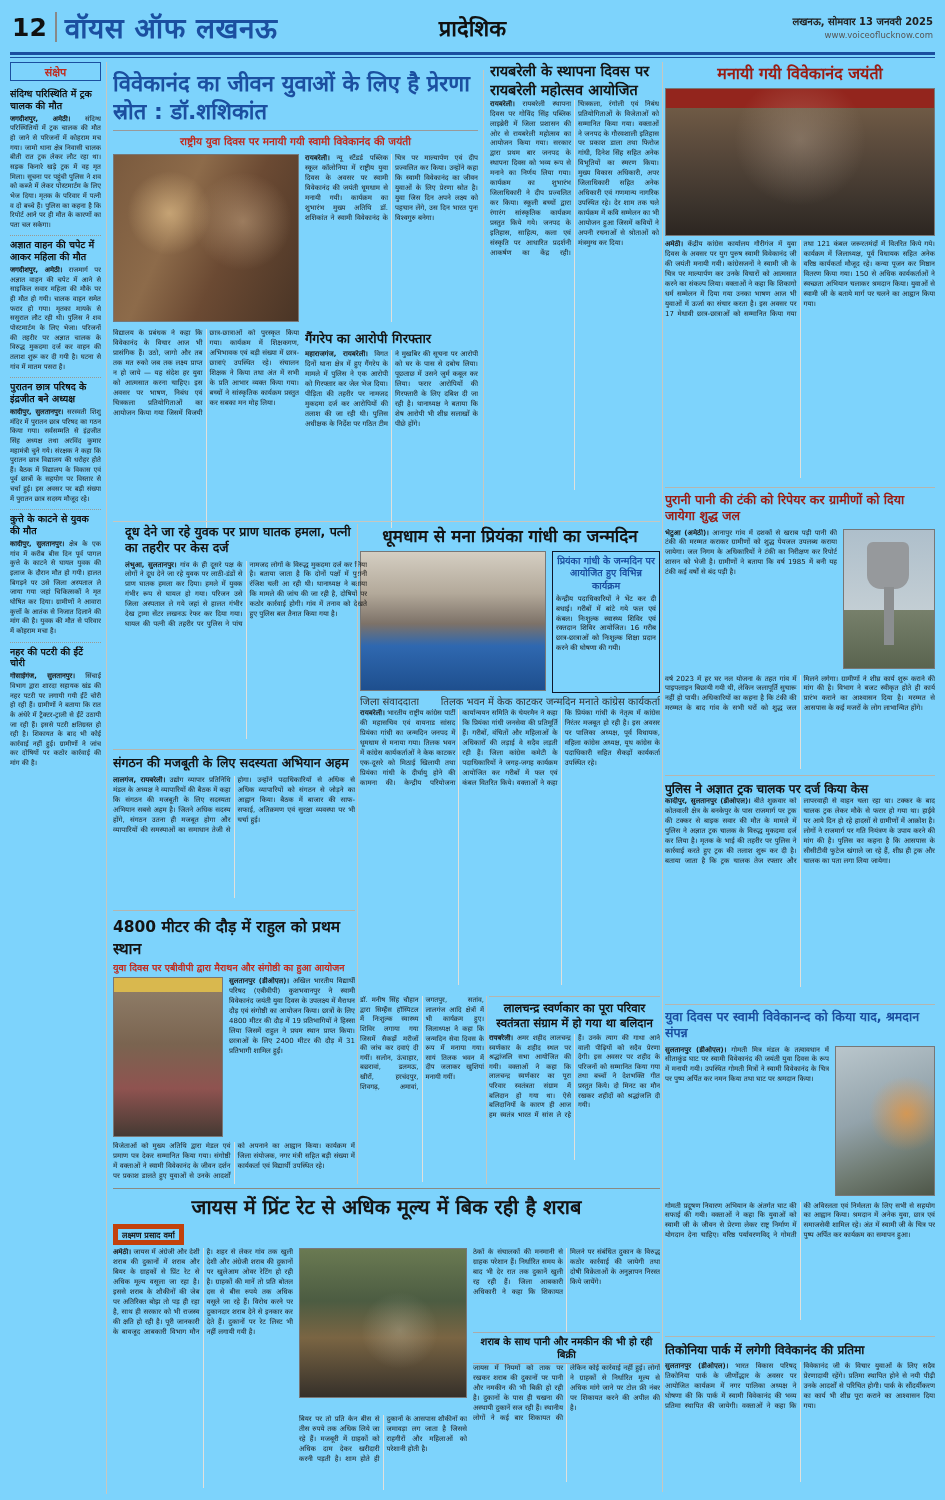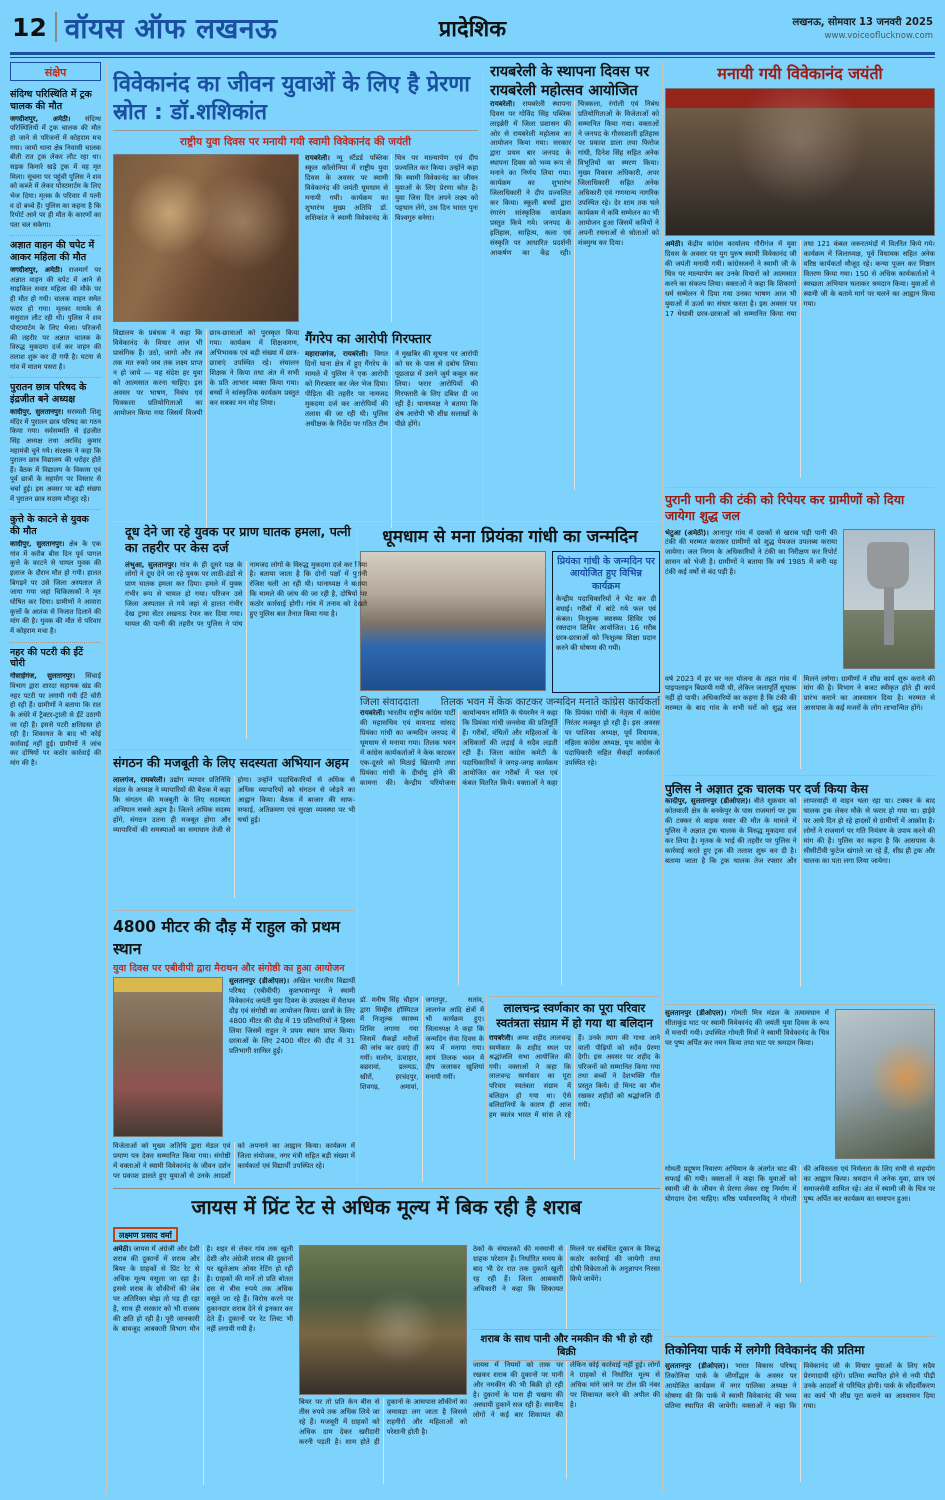--- a/index.html
+++ b/index.html
@@ -64,21 +64,21 @@
   .tanki-art{top:487px;left:665px;width:270px;height:286px;}
   .tanki-art h2{font-size:12.5px;color:#9a1b12;line-height:1.3;margin-bottom:4px;}
   .police-art{top:775px;left:665px;width:270px;height:227px;}
   .police-art h2{font-size:12px;}
   .yuva-art{top:1004px;left:665px;width:270px;height:330px;}
   .yuva-art h2{font-size:12.5px;color:#1b4fa0;line-height:1.3;margin-bottom:4px;}
   .tikonia-art{top:1336px;left:665px;width:270px;height:156px;}
   .tikonia-art h2{font-size:12px;margin-bottom:4px;}
   .sharab-art{top:1188px;left:113px;width:547px;height:304px;border-top:1px solid #8a8a82;padding-top:3px;}
   .sharab-art h1{font-size:20px;text-align:center;font-weight:bold;margin:1px 0 3px;}
-  .byline{font-size:8px;font-weight:bold;border:2px solid #c2410c;display:inline-block;padding:0 4px;margin-bottom:3px;}
+  .byline{font-size:8px;font-weight:bold;border:5px solid #c2410c;display:inline-block;padding:0 4px;margin-bottom:3px;}
   .sh-sub{font-size:10px;font-weight:bold;text-align:center;line-height:1.3;margin:4px 0 3px;border-top:1px solid #aaa;border-bottom:1px solid #aaa;padding:2px 0;}
   
   .vl,.hl{position:absolute;background:#c7c7c0;}
   .vl1{left:357px;top:524px;width:1px;height:660px;}
   .vl2{left:486px;top:996px;width:1px;height:188px;}
   .vl3{left:662px;top:62px;width:1px;height:1430px;}
   .hl1{left:113px;top:521px;height:1px;width:547px;}
   
   .ph-main{width:186px;height:168px;background:
     radial-gradient(circle at 30% 35%, rgba(255,220,160,.5), transparent 25%),
@@ -230,40 +230,41 @@
     </div>
     <p class="body cols2" style="height:94px;">वर्ष 2023 में हर घर नल योजना के तहत गांव में पाइपलाइन बिछायी गयी थी, लेकिन जलापूर्ति सुचारू नहीं हो पायी। अधिकारियों का कहना है कि टंकी की मरम्मत के बाद गांव के सभी घरों को शुद्ध जल मिलने लगेगा। ग्रामीणों ने शीघ्र कार्य शुरू कराने की मांग की है। विभाग ने बजट स्वीकृत होते ही कार्य प्रारंभ कराने का आश्वासन दिया है। मरम्मत से आसपास के कई मजरों के लोग लाभान्वित होंगे।</p>
   </section>
 
   <section class="art police-art topline">
     <h2>पुलिस ने अज्ञात ट्रक चालक पर दर्ज किया केस</h2>
     <p class="body cols2" style="height:190px;"><b class="dl">कादीपुर, सुलतानपुर (डीओएल)।</b> <span>बीते शुक्रवार को कोतवाली क्षेत्र के बनकेपुर के पास राजमार्ग पर ट्रक की टक्कर से बाइक सवार की मौत के मामले में पुलिस ने अज्ञात ट्रक चालक के विरुद्ध मुकदमा दर्ज कर लिया है। मृतक के भाई की तहरीर पर पुलिस ने कार्रवाई करते हुए ट्रक की तलाश शुरू कर दी है। बताया जाता है कि ट्रक चालक तेज रफ्तार और लापरवाही से वाहन चला रहा था। टक्कर के बाद चालक ट्रक लेकर मौके से फरार हो गया था। हाईवे पर आये दिन हो रहे हादसों से ग्रामीणों में आक्रोश है। लोगों ने राजमार्ग पर गति नियंत्रण के उपाय करने की मांग की है। पुलिस का कहना है कि आसपास के सीसीटीवी फुटेज खंगाले जा रहे हैं, शीघ्र ही ट्रक और चालक का पता लगा लिया जायेगा।</span></p>
   </section>
 
   <section class="art yuva-art topline">
+    <h2>युवा दिवस पर स्वामी विवेकानन्द को किया याद, श्रमदान संपन्न</h2>
     <div class="row" style="height:152px;margin-bottom:4px;">
       <p class="body" style="flex:1;height:150px;"><b class="dl">सुलतानपुर (डीओएल)।</b> <span>गोमती मित्र मंडल के तत्वावधान में सीताकुंड घाट पर स्वामी विवेकानंद की जयंती युवा दिवस के रूप में मनायी गयी। उपस्थित गोमती मित्रों ने स्वामी विवेकानंद के चित्र पर पुष्प अर्पित कर नमन किया तथा घाट पर श्रमदान किया।</span></p>
       <div class="photo ph-yuva"></div>
     </div>
     <p class="body cols2" style="height:118px;">गोमती प्रदूषण निवारण अभियान के अंतर्गत घाट की सफाई की गयी। वक्ताओं ने कहा कि युवाओं को स्वामी जी के जीवन से प्रेरणा लेकर राष्ट्र निर्माण में योगदान देना चाहिए। वरिष्ठ पर्यावरणविद् ने गोमती की अविरलता एवं निर्मलता के लिए सभी से सहयोग का आह्वान किया। श्रमदान में अनेक युवा, छात्र एवं समाजसेवी शामिल रहे। अंत में स्वामी जी के चित्र पर पुष्प अर्पित कर कार्यक्रम का समापन हुआ।</p>
   </section>
 
   <section class="art tikonia-art topline">
     <h2>तिकोनिया पार्क में लगेगी विवेकानंद की प्रतिमा</h2>
     <p class="body cols2" style="height:120px;"><b class="dl">सुलतानपुर (डीओएल)।</b> <span>भारत विकास परिषद् तिकोनिया पार्क के जीर्णोद्धार के अवसर पर आयोजित कार्यक्रम में नगर पालिका अध्यक्ष ने घोषणा की कि पार्क में स्वामी विवेकानंद की भव्य प्रतिमा स्थापित की जायेगी। वक्ताओं ने कहा कि विवेकानंद जी के विचार युवाओं के लिए सदैव प्रेरणादायी रहेंगे। प्रतिमा स्थापित होने से नयी पीढ़ी उनके आदर्शों से परिचित होगी। पार्क के सौंदर्यीकरण का कार्य भी शीघ्र पूरा कराने का आश्वासन दिया गया।</span></p>
   </section>
 
   <section class="art sharab-art">
     <h1>जायस में प्रिंट रेट से अधिक मूल्य में बिक रही है शराब</h1>
     <div class="byline">लक्ष्मण प्रसाद वर्मा</div>
     <div class="row" style="height:242px;">
       <p class="body cols2" style="width:180px;height:240px;"><b class="dl">अमेठी।</b> <span>जायस में अंग्रेजी और देशी शराब की दुकानों में शराब और बियर के ग्राहकों से प्रिंट रेट से अधिक मूल्य वसूला जा रहा है। इससे शराब के शौकीनों की जेब पर अतिरिक्त बोझ तो पड़ ही रहा है, साथ ही सरकार को भी राजस्व की क्षति हो रही है। पूरी जानकारी के बावजूद आबकारी विभाग मौन है।</span> <span>शहर से लेकर गांव तक खुली देशी और अंग्रेजी शराब की दुकानों पर खुलेआम ओवर रेटिंग हो रही है। ग्राहकों की मानें तो प्रति बोतल दस से बीस रुपये तक अधिक वसूले जा रहे हैं। विरोध करने पर दुकानदार शराब देने से इनकार कर देते हैं। दुकानों पर रेट लिस्ट भी नहीं लगायी गयी है।</span></p>
       <div style="width:168px;overflow:hidden;">
         <div class="photo ph-shop"></div>
-        <p class="body cols2" style="height:86px;margin-top:3px;">बियर पर तो प्रति केन बीस से तीस रुपये तक अधिक लिये जा रहे हैं। मजबूरी में ग्राहकों को अधिक दाम देकर खरीदारी करनी पड़ती है। शाम होते ही दुकानों के आसपास शौकीनों का जमावड़ा लग जाता है जिससे राहगीरों और महिलाओं को परेशानी होती है।</p>
+        <p class="body cols2" style="height:86px;margin-top:17px;">बियर पर तो प्रति केन बीस से तीस रुपये तक अधिक लिये जा रहे हैं। मजबूरी में ग्राहकों को अधिक दाम देकर खरीदारी करनी पड़ती है। शाम होते ही दुकानों के आसपास शौकीनों का जमावड़ा लग जाता है जिससे राहगीरों और महिलाओं को परेशानी होती है।</p>
       </div>
       <div style="flex:1;overflow:hidden;">
         <p class="body cols2" style="height:84px;">ठेकों के संचालकों की मनमानी से ग्राहक परेशान हैं। निर्धारित समय के बाद भी देर रात तक दुकानें खुली रह रही हैं। जिला आबकारी अधिकारी ने कहा कि शिकायत मिलने पर संबंधित दुकान के विरुद्ध कठोर कार्रवाई की जायेगी तथा दोषी विक्रेताओं के अनुज्ञापन निरस्त किये जायेंगे।</p>
         <h3 class="sh-sub">शराब के साथ पानी और नमकीन की भी हो रही बिक्री</h3>
         <p class="body cols2" style="height:118px;">जायस में नियमों को ताक पर रखकर शराब की दुकानों पर पानी और नमकीन की भी बिक्री हो रही है। दुकानों के पास ही चखना की अस्थायी दुकानें सज रही हैं। स्थानीय लोगों ने कई बार शिकायत की लेकिन कोई कार्रवाई नहीं हुई। लोगों ने ग्राहकों से निर्धारित मूल्य से अधिक मांगे जाने पर टोल फ्री नंबर पर शिकायत करने की अपील की है।</p>
       </div>
     </div>
   </section>
 
   <div class="vl vl1"></div>

